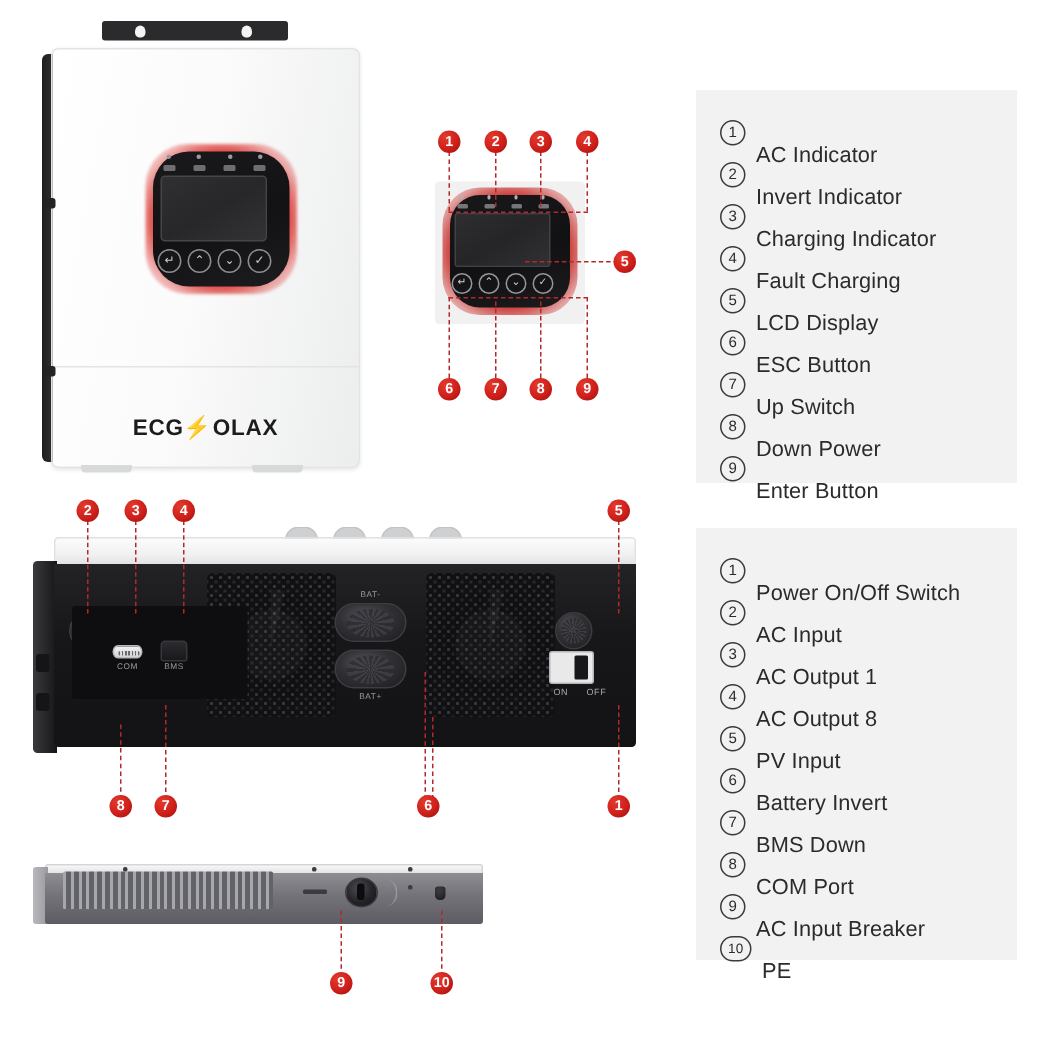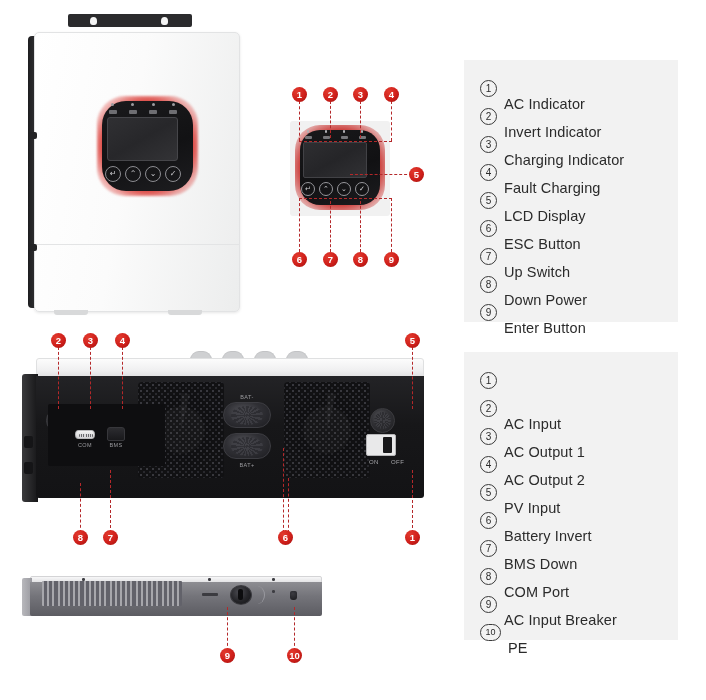--- a/index.html
+++ b/index.html
@@ -365,20 +365,21 @@
       </div>
       <div class="cp-lcd"></div>
       <div class="cp-btns">
         <span class="cp-btn">↵</span>
         <span class="cp-btn">⌃</span>
         <span class="cp-btn">⌄</span>
         <span class="cp-btn">✓</span>
       </div>
     </div>
 
+    <div class="fv-logo" style="left:16px"><span>ECG</span><span class="bolt">⚡</span><span>OLAX</span></div>
   </div>
 
   <div id="detail-view">
     <div class="dv-shadow"></div>
     <div class="dv-glow"></div>
     <div class="dv-face"></div>
     <div class="dv-leds">
       <span class="dv-led">
           <i></i>
           <b></b>
@@ -556,32 +557,33 @@
     </div>
     <div class="legend-row">
       <span class="legend-num">9</span>
       <span class="legend-label">Enter Button</span>
     </div>
   </div>
 
   <div class="legend" id="legend-ports">
     <div class="legend-row">
       <span class="legend-num">1</span>
+      <span class="legend-label">Power On/Off Switch</span>
     </div>
     <div class="legend-row">
       <span class="legend-num">2</span>
       <span class="legend-label">AC Input</span>
     </div>
     <div class="legend-row">
       <span class="legend-num">3</span>
       <span class="legend-label">AC Output 1</span>
     </div>
     <div class="legend-row">
       <span class="legend-num">4</span>
-      <span class="legend-label">AC Output 2</span>
+      <span class="legend-label">AC Output 8</span>
     </div>
     <div class="legend-row">
       <span class="legend-num">5</span>
       <span class="legend-label">PV Input</span>
     </div>
     <div class="legend-row">
       <span class="legend-num">6</span>
       <span class="legend-label">Battery Invert</span>
     </div>
     <div class="legend-row">

